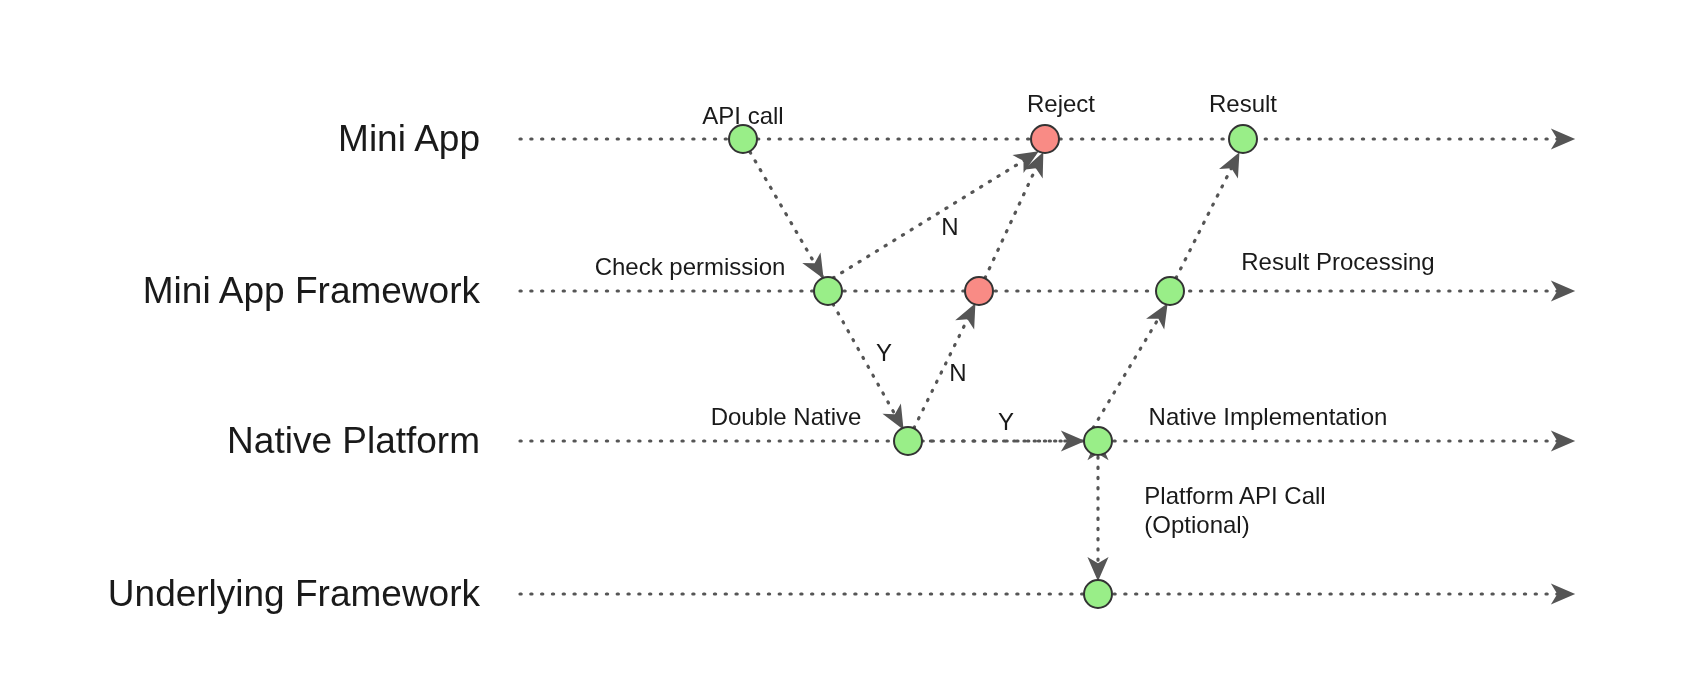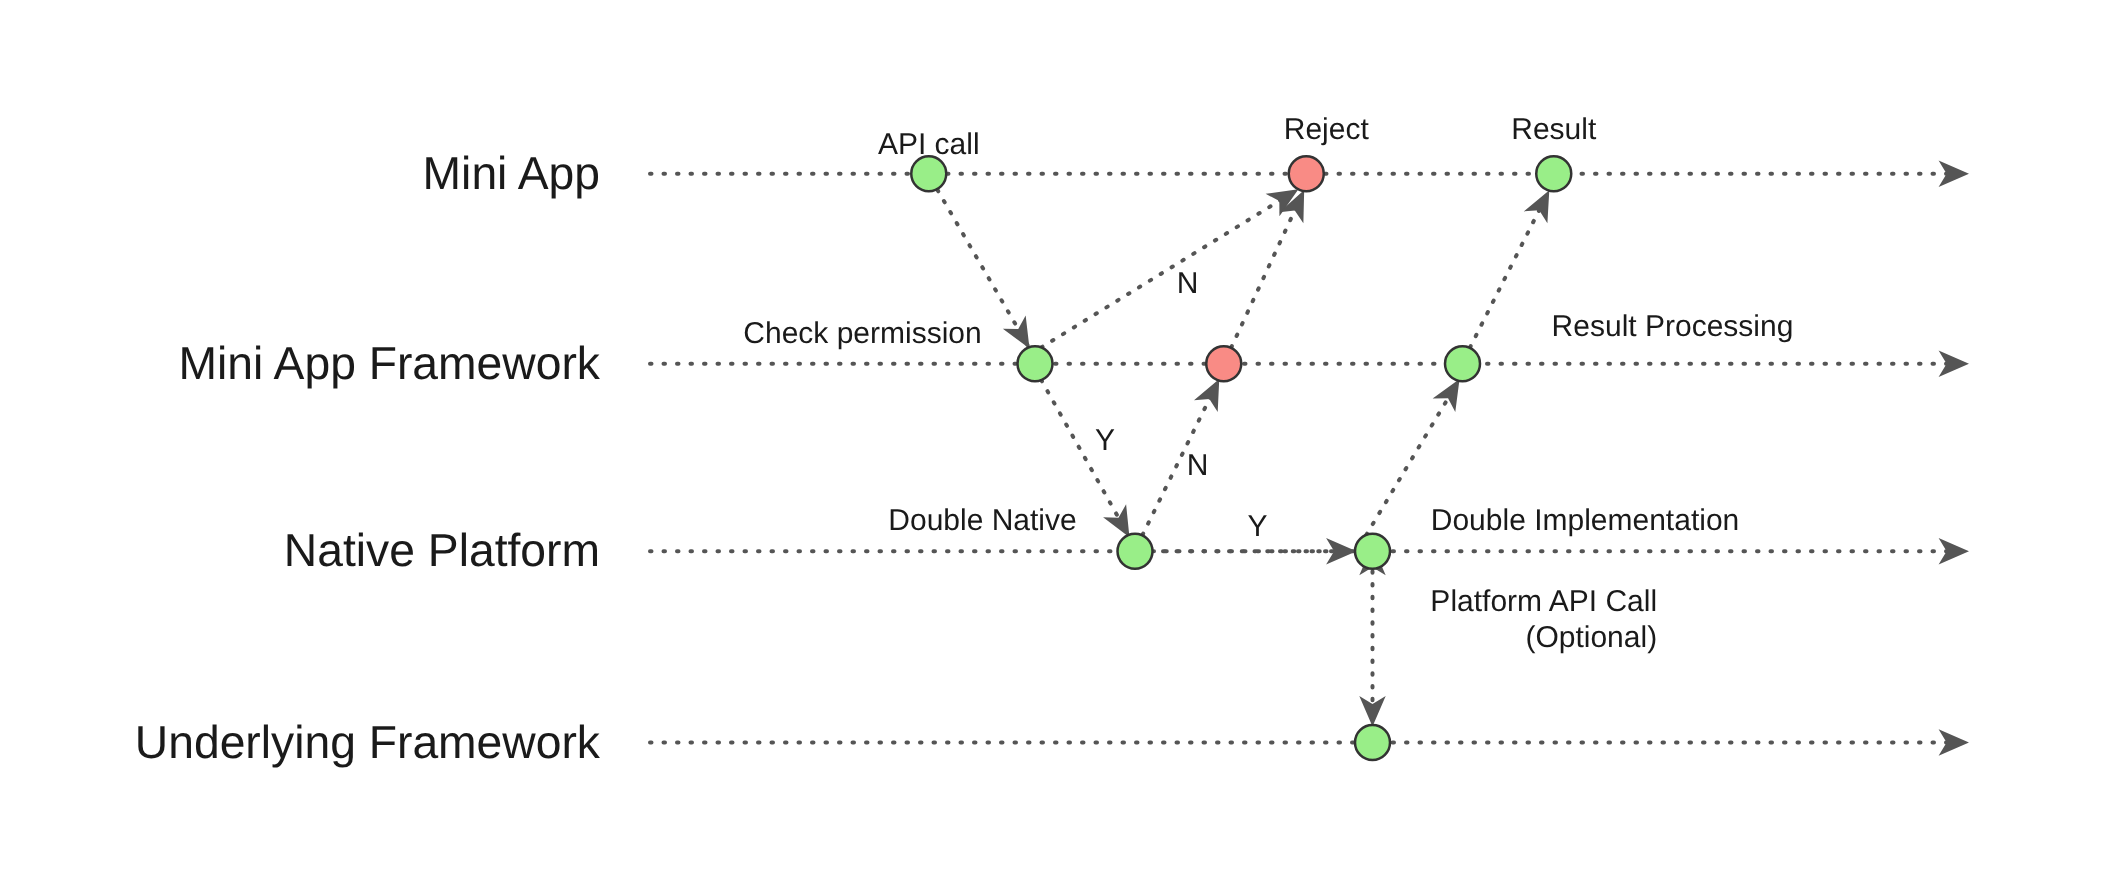--- a/index.html
+++ b/index.html
@@ -14,21 +14,21 @@
   .node-label{
     position:absolute;font-family:"Liberation Sans",sans-serif;
     font-size:24px;color:#1a1a1a;white-space:nowrap;
     transform:translate(-50%,-50%);
   }
   .edge-label{
     position:absolute;font-family:"Liberation Sans",sans-serif;
     font-size:24px;color:#1a1a1a;white-space:nowrap;
     transform:translate(-50%,-50%);
   }
-  .multiline{line-height:1.22;text-align:right;}
+  .multiline{line-height:1.22;text-align:left;margin-top:14px;}
 </style>
 </head>
 <body>
 
 <div id="stage">
 
   <svg id="diagram" viewBox="0 0 1702 696" xmlns="http://www.w3.org/2000/svg">
     <defs>
       <marker id="arrowGray" markerWidth="9" markerHeight="9" refX="7.2" refY="4.2" orient="auto" markerUnits="strokeWidth">
         <path d="M0.6,0.9 L8.2,4.2 L0.6,7.5 L2.6,4.2 Z" fill="#555555"></path>
@@ -86,21 +86,21 @@
   <div class="lane-label" style="right:1222px;top:291px;">Mini App Framework</div>
   <div class="lane-label" style="right:1222px;top:441px;">Native Platform</div>
   <div class="lane-label" style="right:1222px;top:594px;">Underlying Framework</div>
 
   <div class="node-label" style="left:743px;top:104px;margin-top:12px;">API call</div>
   <div class="node-label" style="left:1045px;top:104px;margin-left:16px;">Reject</div>
   <div class="node-label" style="left:1243px;top:104px;">Result</div>
   <div class="node-label" style="left:690px;top:267px;">Check permission</div>
   <div class="node-label" style="left:1338px;top:262px;">Result Processing</div>
   <div class="node-label" style="left:786px;top:417px;">Double Native</div>
-  <div class="node-label" style="left:1268px;top:417px;">Double Implementation</div>
+  <div class="node-label" style="left:1268px;top:417px;">Native Implementation</div>
 
   <div class="edge-label" style="left:950px;top:227px;">N</div>
   <div class="edge-label" style="left:884px;top:353px;">Y</div>
   <div class="edge-label" style="left:958px;top:373px;">N</div>
   <div class="edge-label" style="left:1006px;top:422px;">Y</div>
 
   <div class="edge-label multiline" style="left:1235px;top:496px;">
     <div>Platform API Call</div>
     <div>(Optional)</div>
   </div>

